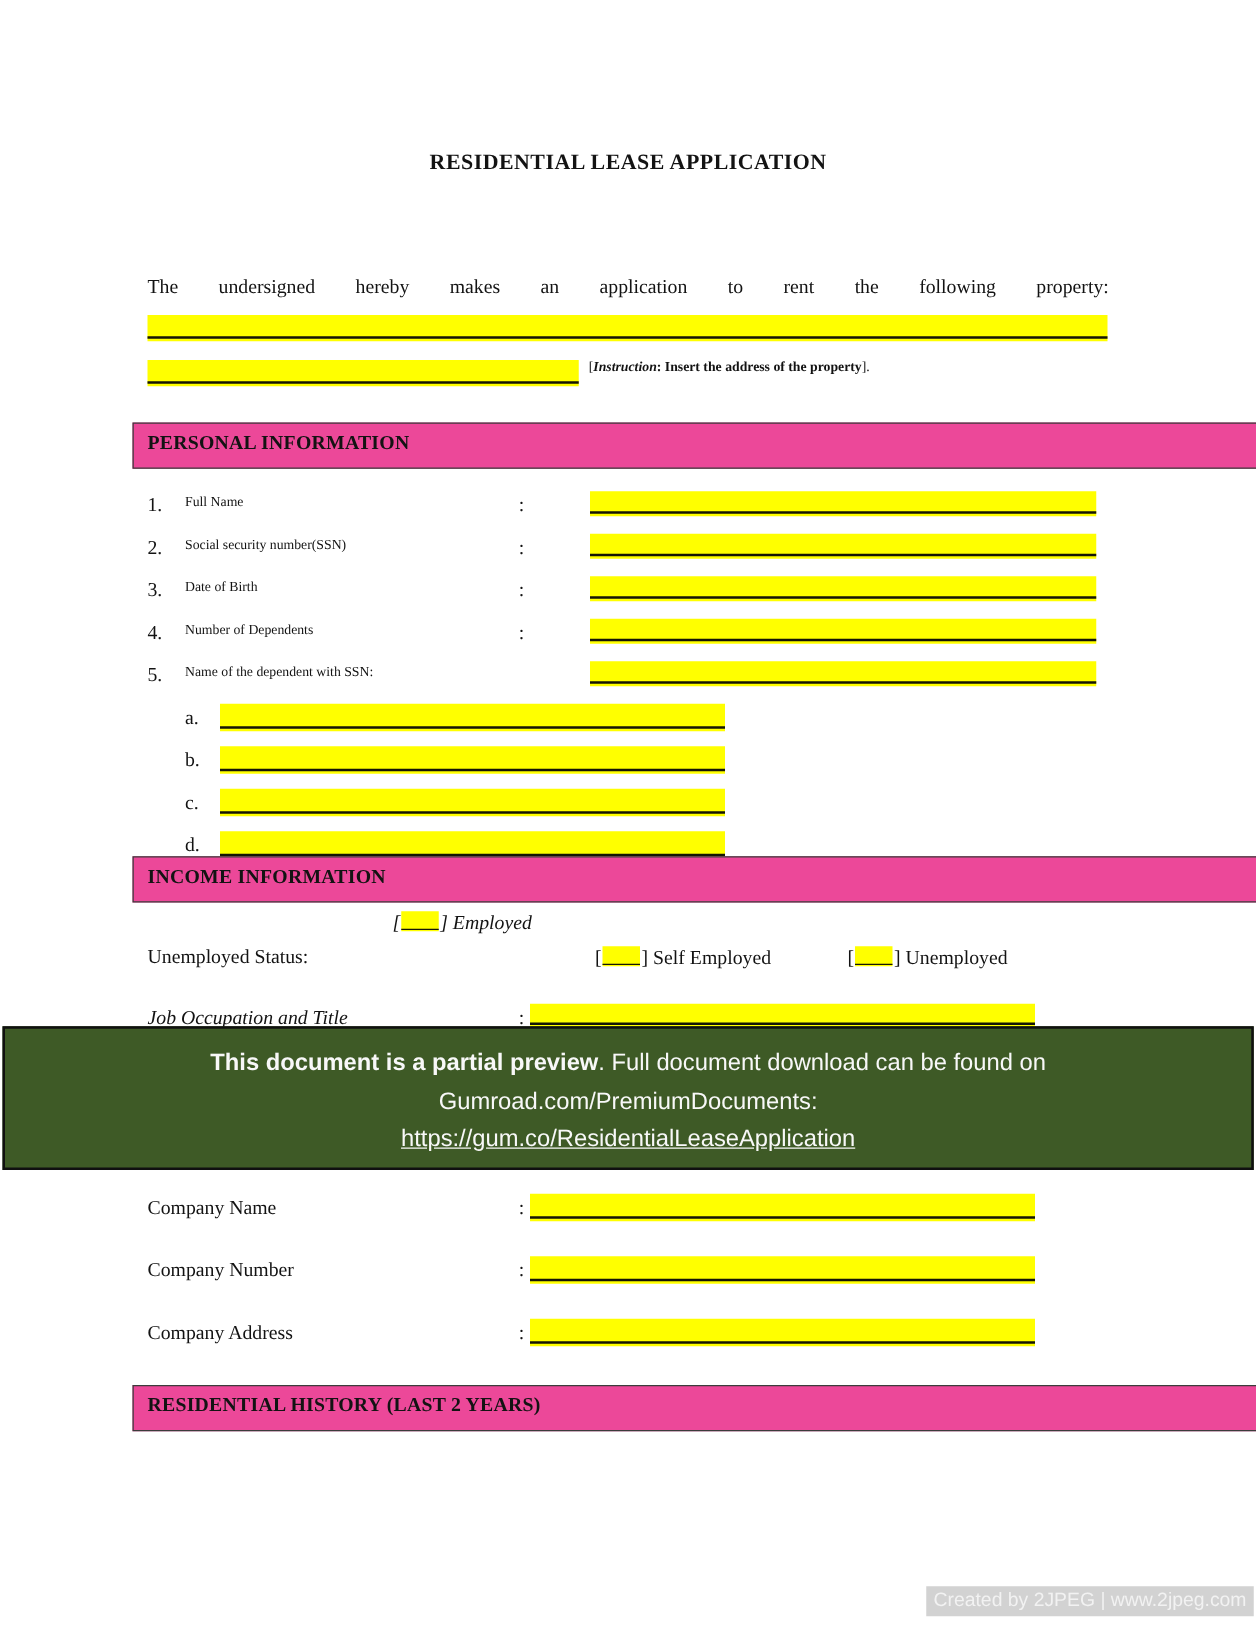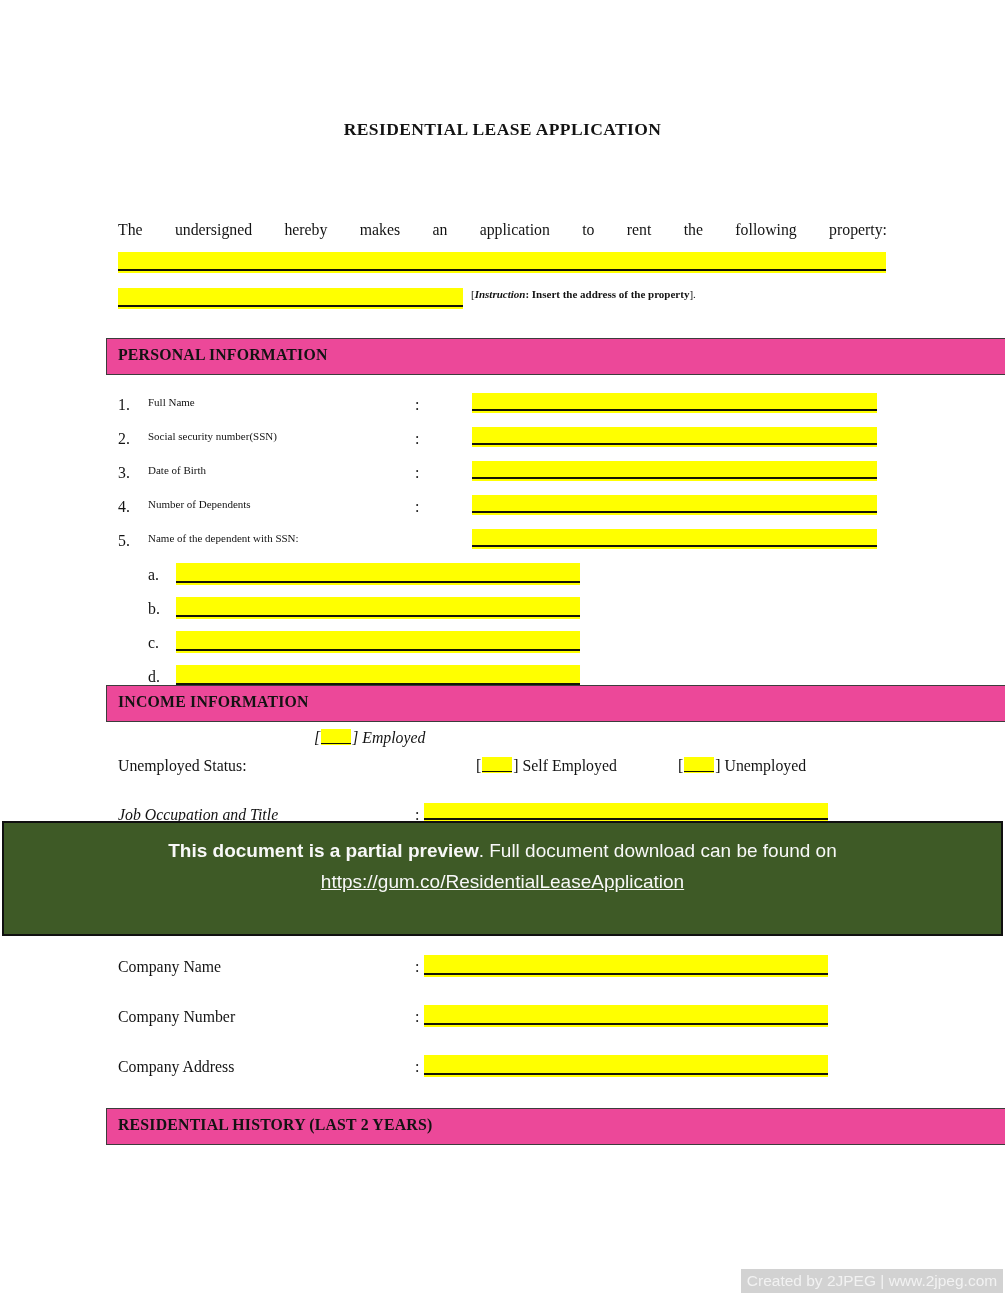--- a/index.html
+++ b/index.html
@@ -160,20 +160,21 @@
   <span class="opt" style="left:678px;top:757px;">
     <span>[</span><span class="cbx"></span><span>]</span> <span>Unemployed</span>
   </span>
 
   <span class="clabel" style="top:806px;font-style:italic;">Job Occupation and Title</span>
   <span class="fcolon" style="top:806px;">:</span>
   <div class="blank" style="left:424px;top:803px;width:404px;height:19px;"></div>
 
   <div class="banner">
     <div><span class="b">This document is a partial preview</span><span>. Full document download can be found on</span></div>
+    <div>Gumroad.com/PremiumDocuments:</div>
     <div><span class="lnk">https://gum.co/ResidentialLeaseApplication</span></div>
   </div>
 
   <span class="clabel" style="top:958px;">Company Name</span>
   <span class="fcolon" style="top:958px;">:</span>
   <div class="blank" style="left:424px;top:955px;width:404px;height:22px;"></div>
 
   <span class="clabel" style="top:1008px;text-align:right;">Company Number</span>
   <span class="fcolon" style="top:1008px;">:</span>
   <div class="blank" style="left:424px;top:1005px;width:404px;height:22px;"></div>

